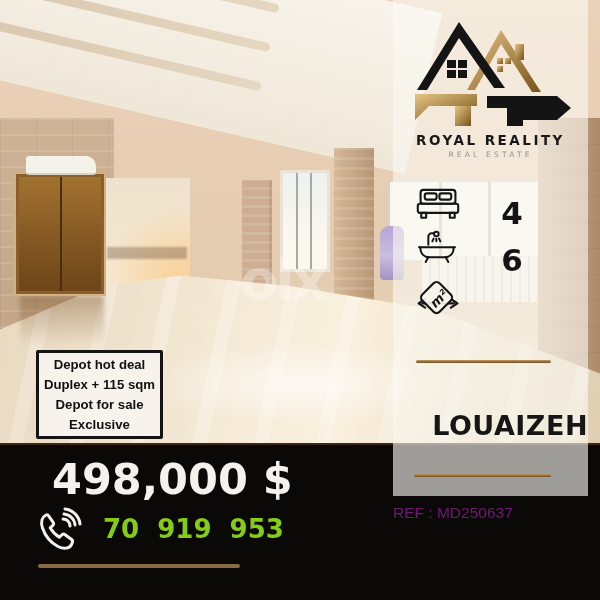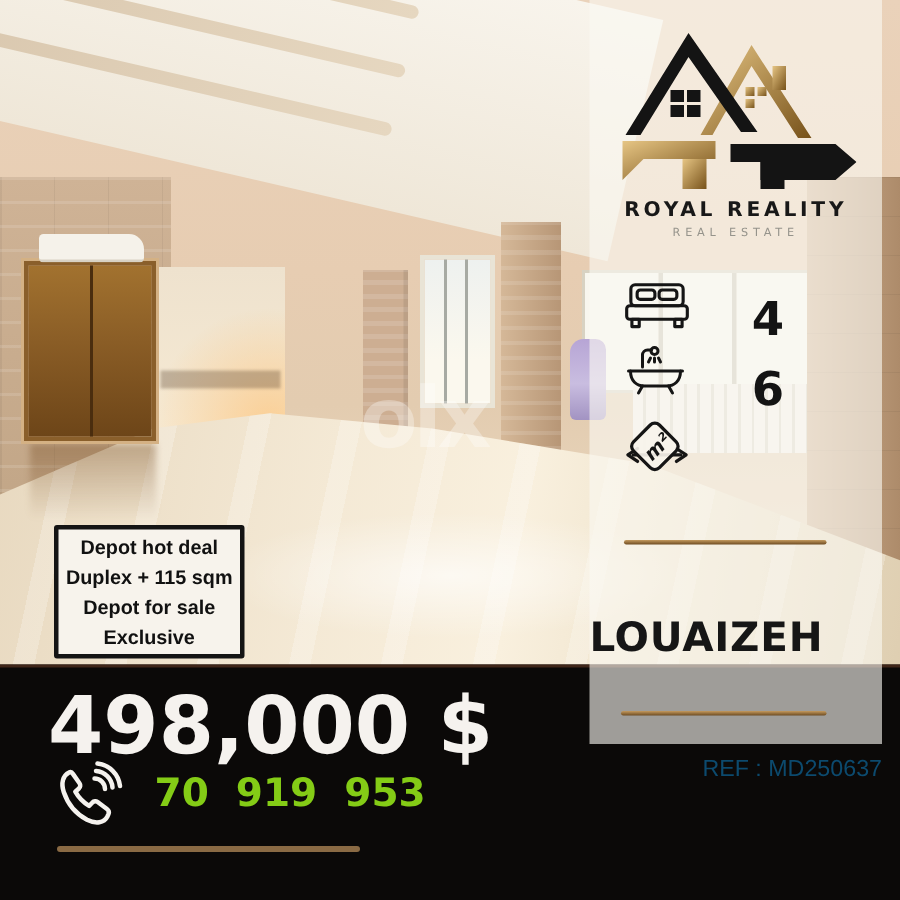--- a/index.html
+++ b/index.html
@@ -55,21 +55,21 @@
      border:3px solid #8a5f2b;outline:2px solid #d4b184;}
   .ph-door .split{position:absolute;left:50%;top:0;bottom:0;width:2px;background:#4a2d0e;}
   .ph-ac{position:absolute;left:26px;top:156px;width:70px;height:19px;border-radius:3px 10px 3px 3px;
      background:#f5f2ea;border-bottom:2px solid #d8d2c4;box-sizing:border-box;}
   .watermark{position:absolute;left:240px;top:252px;font-size:56px;font-weight:800;
      letter-spacing:-3px;color:rgba(255,255,255,.32);line-height:1;}
 
   
   .bottom-bar{position:absolute;left:0;top:443px;width:600px;height:157px;z-index:2;
      background:#0b0908;border-top:2px solid #402619;box-sizing:border-box;}
-  .price{position:absolute;left:32px;top:9px;font-size:53px;font-weight:800;color:#f5f2ee;letter-spacing:0;}
+  .price{position:absolute;left:52px;top:9px;font-size:43px;font-weight:800;color:#f5f2ee;letter-spacing:0;}
   .phone-icon{position:absolute;left:33px;top:60px;}
   .phone-number{position:absolute;left:103px;top:69px;font-size:26px;font-weight:700;color:#84cc16;word-spacing:9px;}
   .gold-underline{position:absolute;left:38px;top:119px;width:202px;height:4px;border-radius:2px;background:#8a6a44;}
 
   
   .highlight-box{position:absolute;left:36px;top:350px;width:127px;height:89px;z-index:3;
      background:#f7f3ec;border:3px solid #141414;border-radius:2px;box-sizing:border-box;
      display:flex;flex-direction:column;justify-content:space-around;align-items:center;
      font-family:"Liberation Sans",sans-serif;font-size:13.2px;font-weight:bold;color:#111;
      text-align:center;padding:2px 1px;}
@@ -86,24 +86,24 @@
      font-size:31px;font-weight:800;color:#141414;line-height:32px;}
   .stat-bed{top:188px;height:44px;}  .stat-bed .stat-value{top:9px;}
   .stat-bath{top:230px;height:48px;} .stat-bath .stat-value{top:14px;}
   .stat-area{top:278px;height:50px;} .stat-area .stat-value{top:14px;}
   .m2-label{position:absolute;left:14px;top:13px;width:20px;text-align:center;
      font-size:13px;font-weight:800;color:#151515;transform:rotate(-45deg);font-style:italic;}
   .divider-gold{position:absolute;height:3px;border-radius:2px;
      background:linear-gradient(180deg,#c49a5e,#6e4c22);}
   .divider-1{left:23px;top:360px;width:135px;}
   .divider-2{left:21px;top:474px;width:137px;}
-  .location{position:absolute;left:0;top:409px;width:100%;text-align:left;
+  .location{position:absolute;left:0;top:409px;width:100%;text-align:right;
      font-size:27px;font-weight:800;letter-spacing:.5px;color:#161616;line-height:34px;}
-  .ref{position:absolute;left:0;top:502px;width:100%;text-align:right;
-     font-family:"Liberation Sans",sans-serif;font-size:15.5px;color:#0c4a6e;line-height:22px;}
+  .ref{position:absolute;left:0;top:502px;width:100%;text-align:left;
+     font-family:"Liberation Sans",sans-serif;font-size:15.5px;color:#701a75;line-height:22px;}
 </style>
 </head>
 <body>
 
 <div class="canvas">
 
   <div class="photo">
     <div class="ph-ceiling-panel">
       <div class="groove" style="top:28px;"></div>
       <div class="groove" style="top:68px;"></div>

